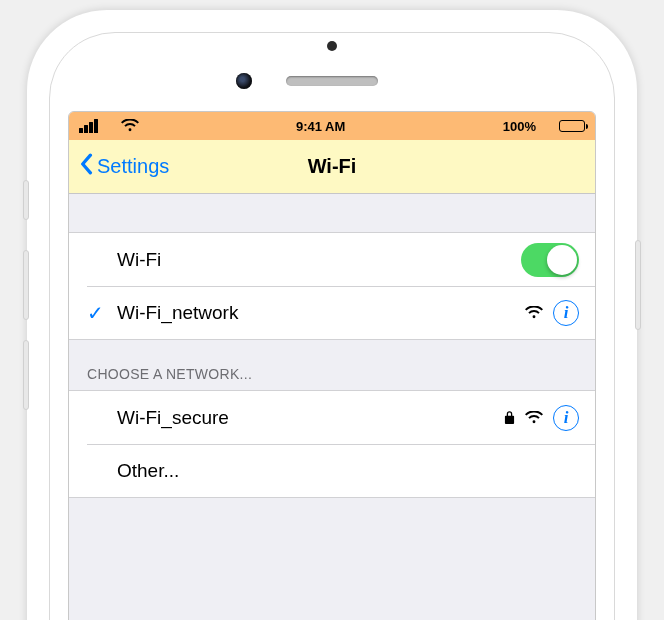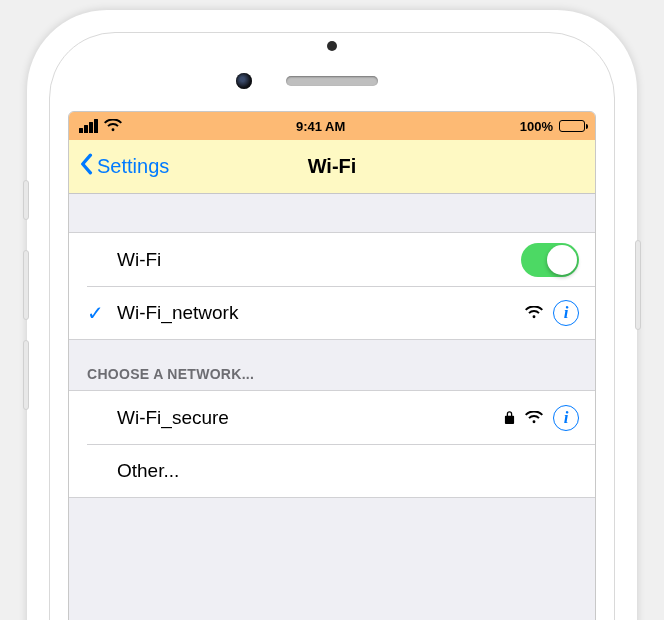--- a/index.html
+++ b/index.html
@@ -88,21 +88,21 @@
     height: 28px;
     background: #fdba74;
     display:flex;
     align-items:center;
     justify-content: space-between;
     padding: 0 10px;
     font-size: 13px;
     font-weight: 600;
     color:#000;
   }
-  .status-left, .status-right { display:flex; align-items:center; gap:6px; }
+  .status-left, .status-right { display:flex; align-items:center; gap:23px; }
   .sig-bars { display:flex; align-items:flex-end; gap:1.5px; }
   .sig-bars span { width:3.5px; background:#000; display:block; border-radius:0.5px;}
   .b1{height:5px}.b2{height:8px}.b3{height:11px}.b4{height:14px}
 
   .batt {
     width: 26px; height: 12px;
     border: 1.5px solid #000;
     border-radius: 3px;
     position: relative;
   }
@@ -139,21 +139,20 @@
 
   .list { flex:1; overflow:hidden; }
   .group-spacer { height: 38px; }
   .group-header {
     height: 50px;
     display:flex; align-items:flex-end;
     padding: 0 18px 8px 18px;
     font-size: 14px;
     letter-spacing: 0.3px;
     color: #6d6d72;
-    font-weight: bold;
   }
 
   .cell {
     background:#fff;
     min-height: 54px;
     display:flex;
     align-items:center;
     padding: 0 16px 0 18px;
     position:relative;
     font-size: 19px;

